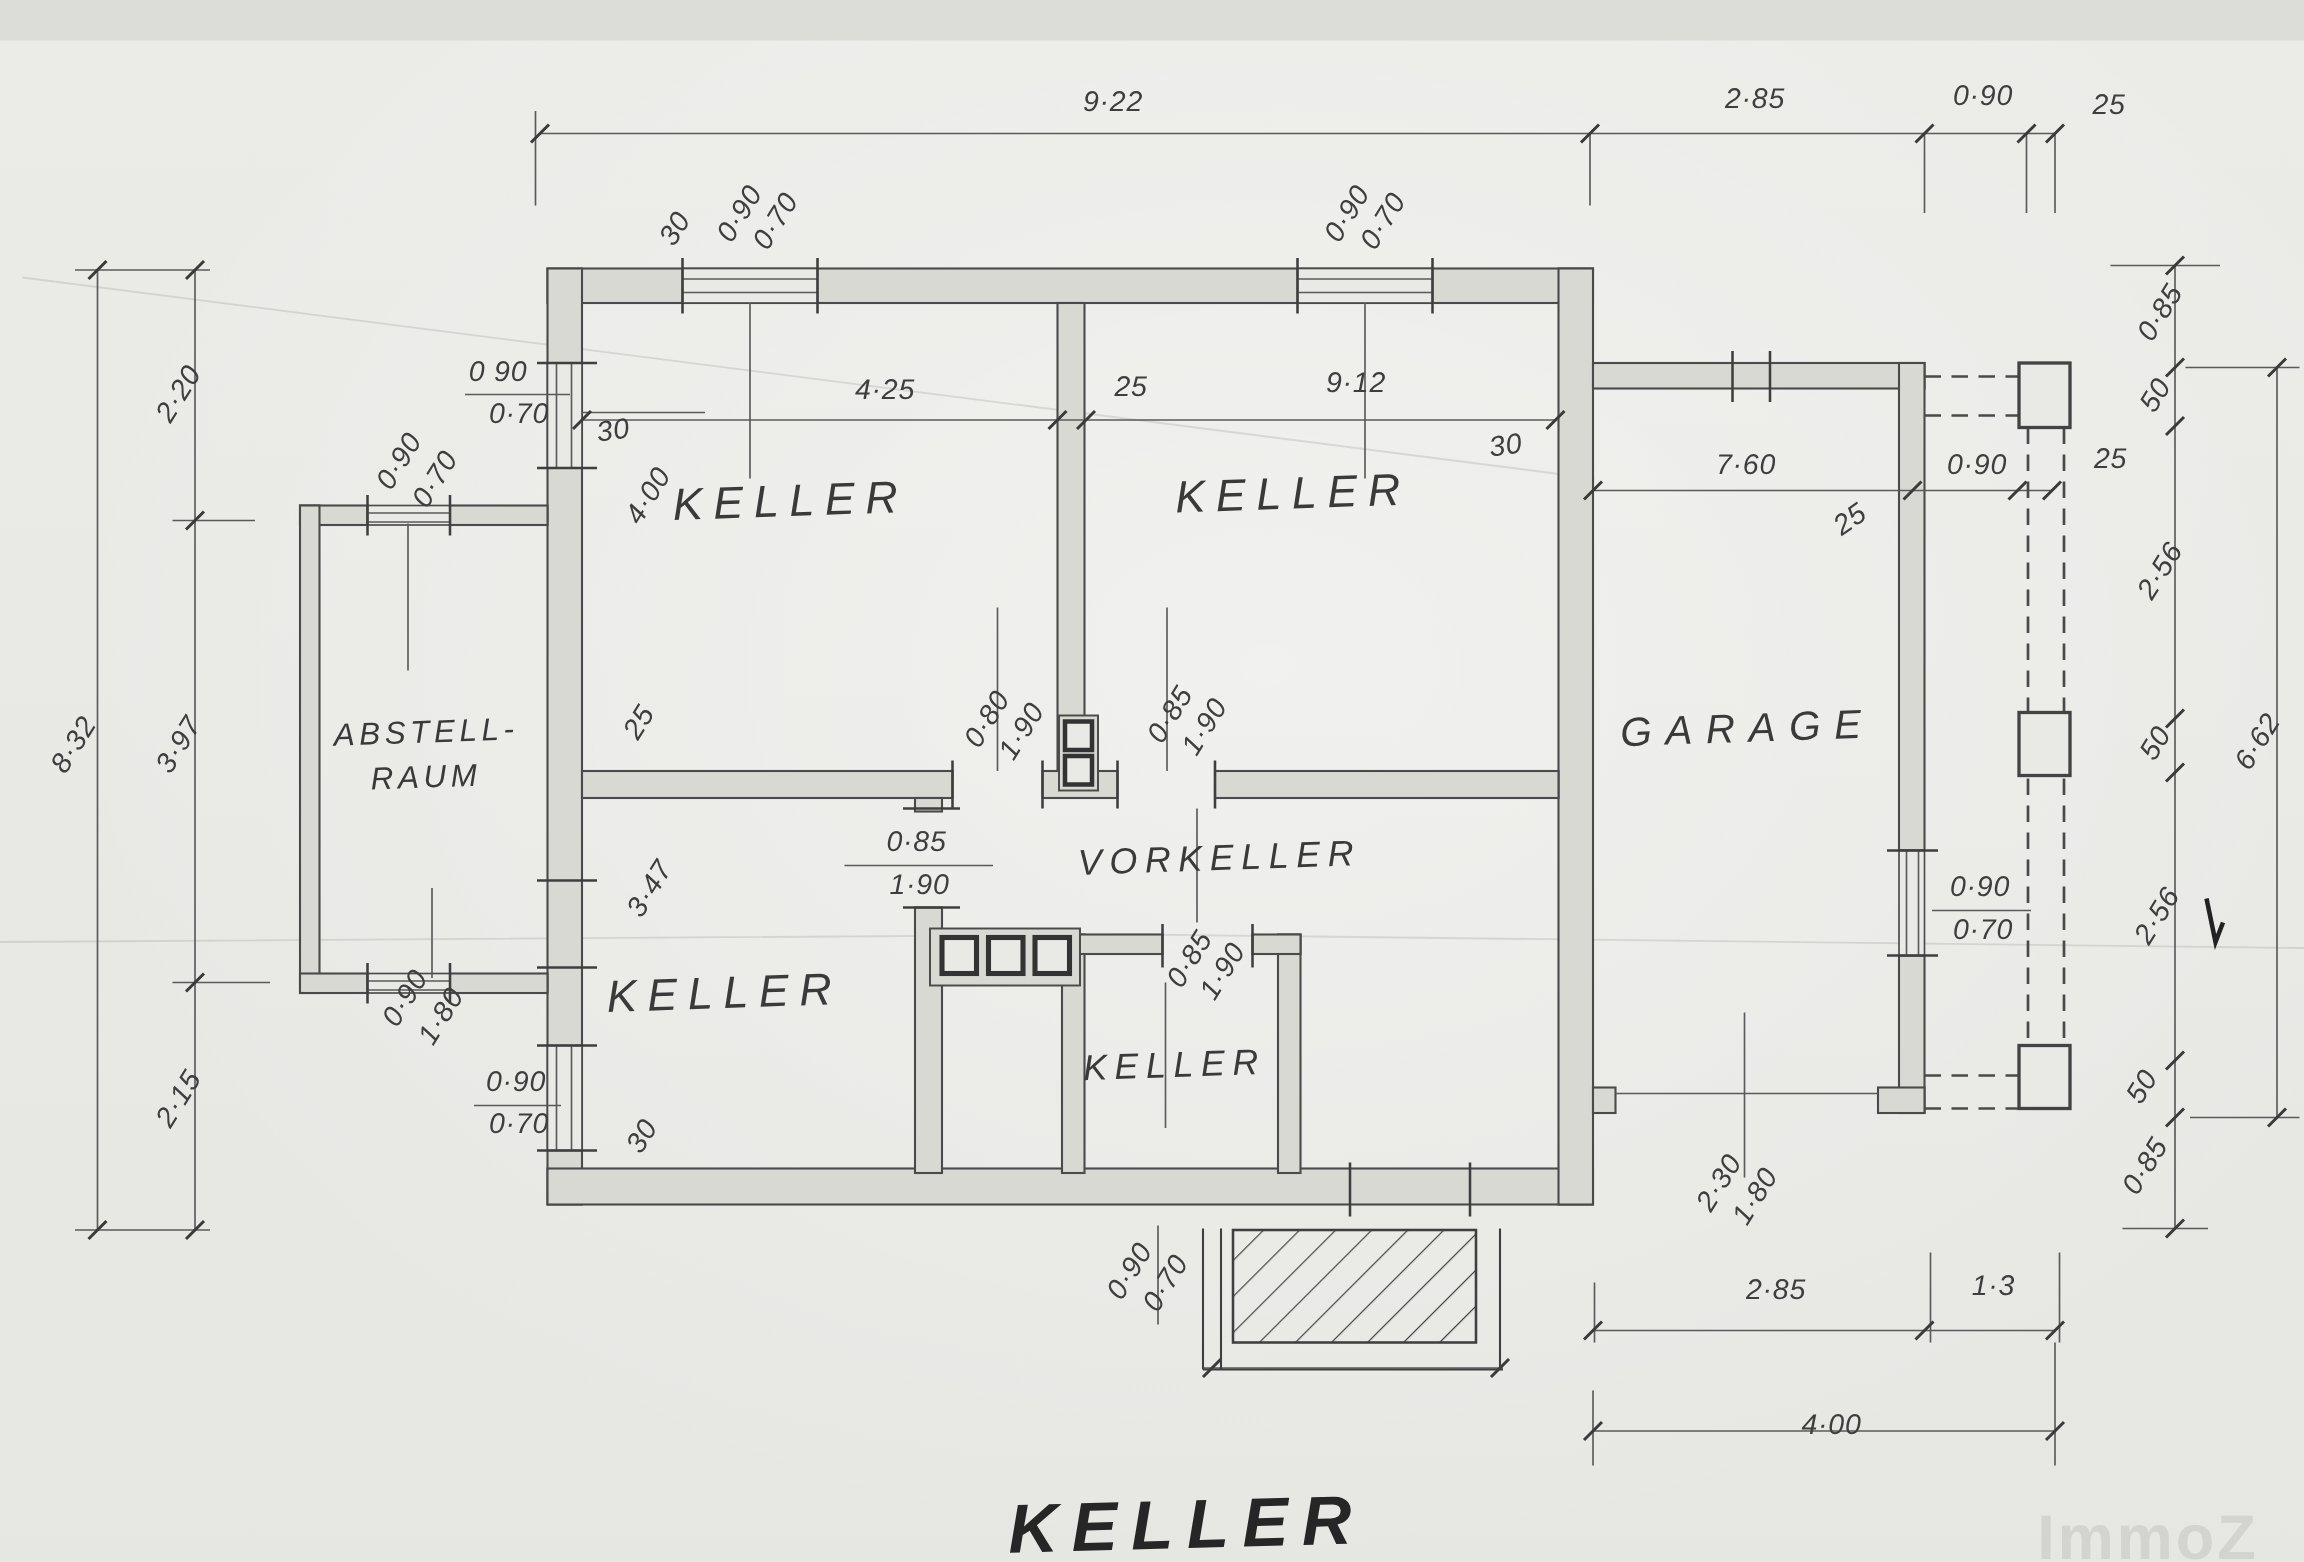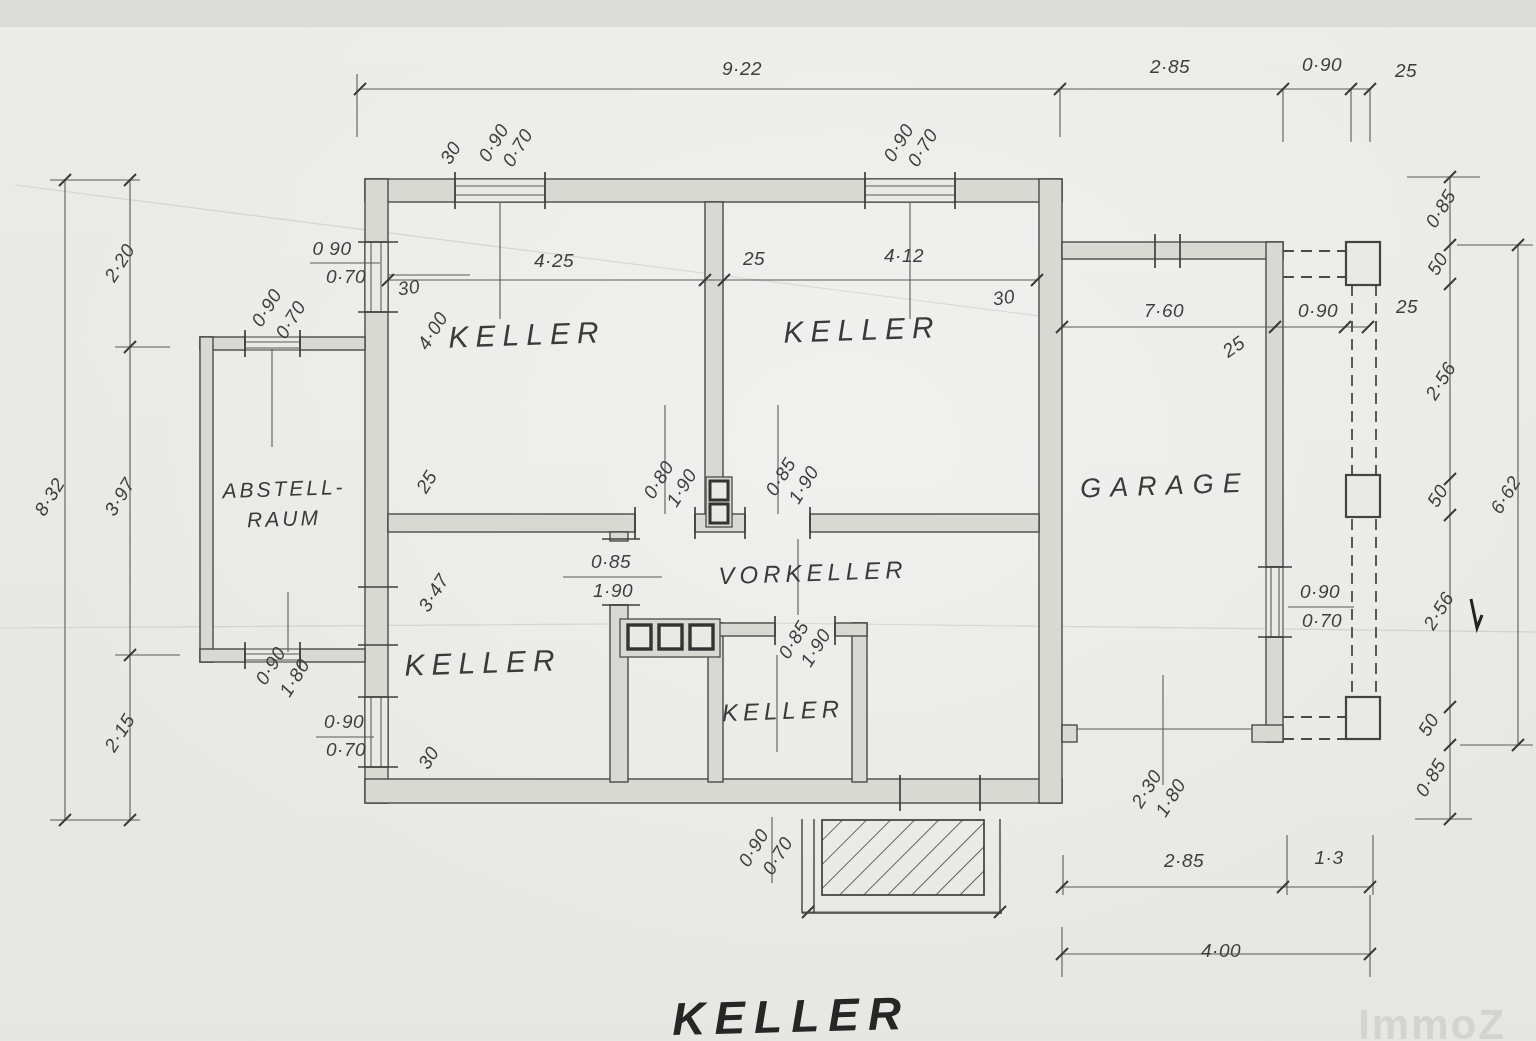--- a/index.html
+++ b/index.html
@@ -255,23 +255,23 @@
 <div class="lbl rot" style="left:120px;top:236px">2·20</div>
 <div class="lbl rot" style="left:120px;top:470px">3·97</div>
 <div class="lbl rot" style="left:120px;top:706px">2·15</div>
 
 <div class="lbl" style="left:332px;top:222px">0 90</div>
 <div class="lbl" style="left:346px;top:250px">0·70</div>
 <div class="lbl rot" style="left:267px;top:281px">0·90</div>
 <div class="lbl rot" style="left:291px;top:293px">0·70</div>
 
 <div class="lbl rot8" style="left:409px;top:261px">30</div>
-<div class="lbl" style="left:554px;top:234px">4·25</div>
+<div class="lbl" style="left:590px;top:234px">4·25</div>
 <div class="lbl" style="left:754px;top:232px">25</div>
-<div class="lbl" style="left:904px;top:229px">4·12</div>
+<div class="lbl" style="left:904px;top:229px">9·12</div>
 <div class="lbl rot8" style="left:1004px;top:271px">30</div>
 
 <div class="lbl rot" style="left:433px;top:304px">4·00</div>
 <div class="lbl rot" style="left:427px;top:455px">25</div>
 <div class="lbl rot" style="left:434px;top:566px">3·47</div>
 <div class="lbl rot" style="left:429px;top:731px">30</div>
 
 <div class="lbl rot" style="left:659px;top:453px">0·80</div>
 <div class="lbl rot" style="left:682px;top:461px">1·90</div>
 <div class="lbl rot" style="left:781px;top:450px">0·85</div>

